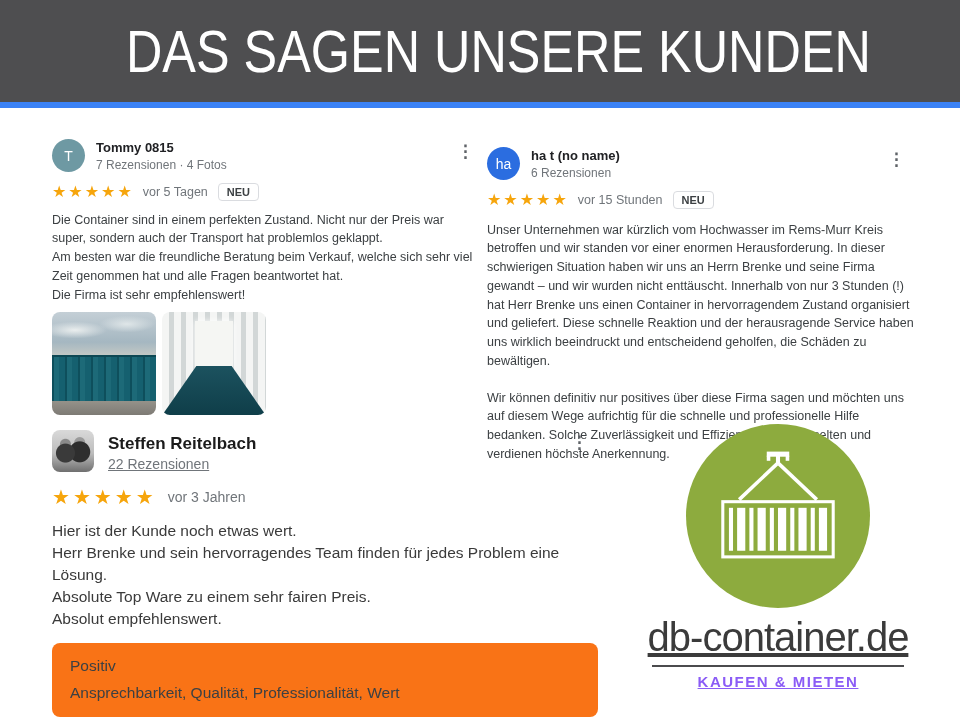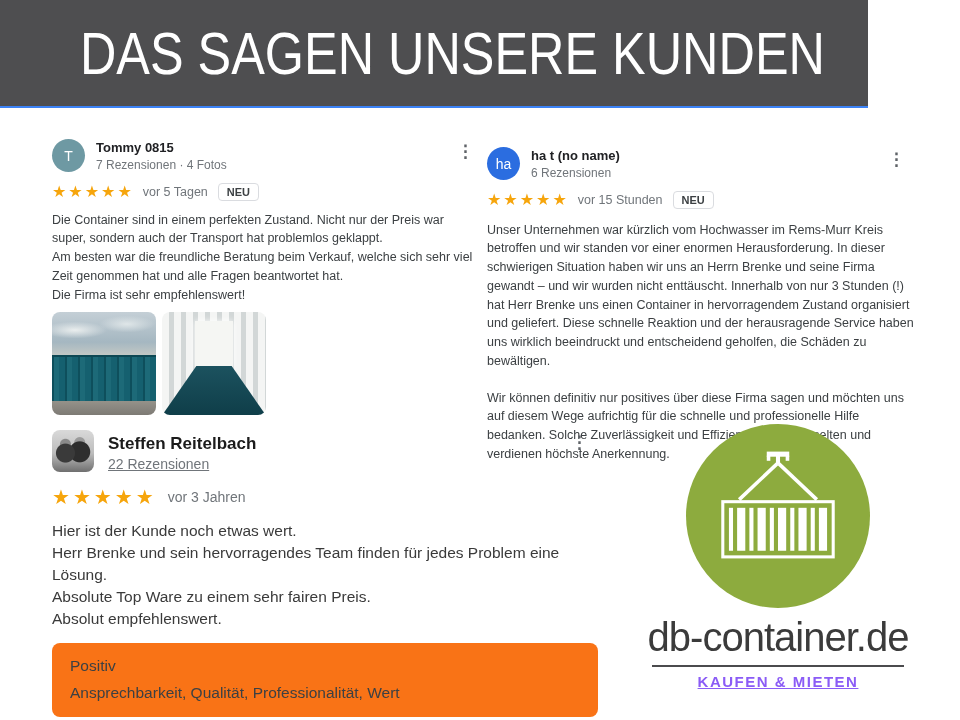--- a/index.html
+++ b/index.html
@@ -8,22 +8,22 @@
     font-family:"Liberation Sans", sans-serif;
     background:#ffffff;
     position:relative;
     overflow:hidden;
     color:#3c4043;
   }
   .page { position:absolute; inset:0; width:960px; height:720px; background:#fff; }
 
   
   .header {
-    position:absolute; left:0; top:0; width:868px; height:108px;
-    background:#4e4e50; border-bottom:2px solid #3b82f6;
+    position:absolute; left:0; top:0; width:960px; height:108px;
+    background:#4e4e50; border-bottom:6px solid #3b82f6;
     display:flex; align-items:center; justify-content:center;padding-left:36px;
   }
   .header h1 {
     color:#ffffff; font-size:60px; font-weight:400; letter-spacing:0px;
     transform:scaleX(0.84); transform-origin:center; white-space:nowrap;
   }
 
   
   .review { position:absolute; }
   .rev-head { display:flex; align-items:flex-start; position:relative; }
@@ -112,21 +112,21 @@
   #review3 .body-text { margin-top:13px; font-size:15.5px; line-height:1.42; color:#3a3a3a; }
   .positive-box {
     margin-top:13px; background:#f97316; border-radius:8px;
     padding:14px 18px 15px; font-size:15.5px; color:#3c4043;
   }
   .positive-box .pos-items { margin-top:9px; }
 
   
   .logo { position:absolute; left:637px; top:424px; width:282px; text-align:center; }
   .logo svg { display:block; margin:0 auto; }
-  .logo .domain { font-size:40px; color:#3b3b3b; letter-spacing:-1px; margin-top:8px; line-height:1.05; }
+  .logo .domain { font-size:40px; color:#3b3b3b; letter-spacing:-1px; margin-top:8px; line-height:1.05;text-decoration:underline; }
   .logo .rule { width:252px; height:2px; background:#4b4b4d; margin:7px auto 6px; }
   .logo .tagline { font-size:15px; font-weight:700; color:#8b5cf6; letter-spacing:1.5px;text-decoration:underline; }
 </style>
 </head>
 <body>
 
 <div class="page">
 
   <div class="header">
     <h1>DAS SAGEN UNSERE KUNDEN</h1>

